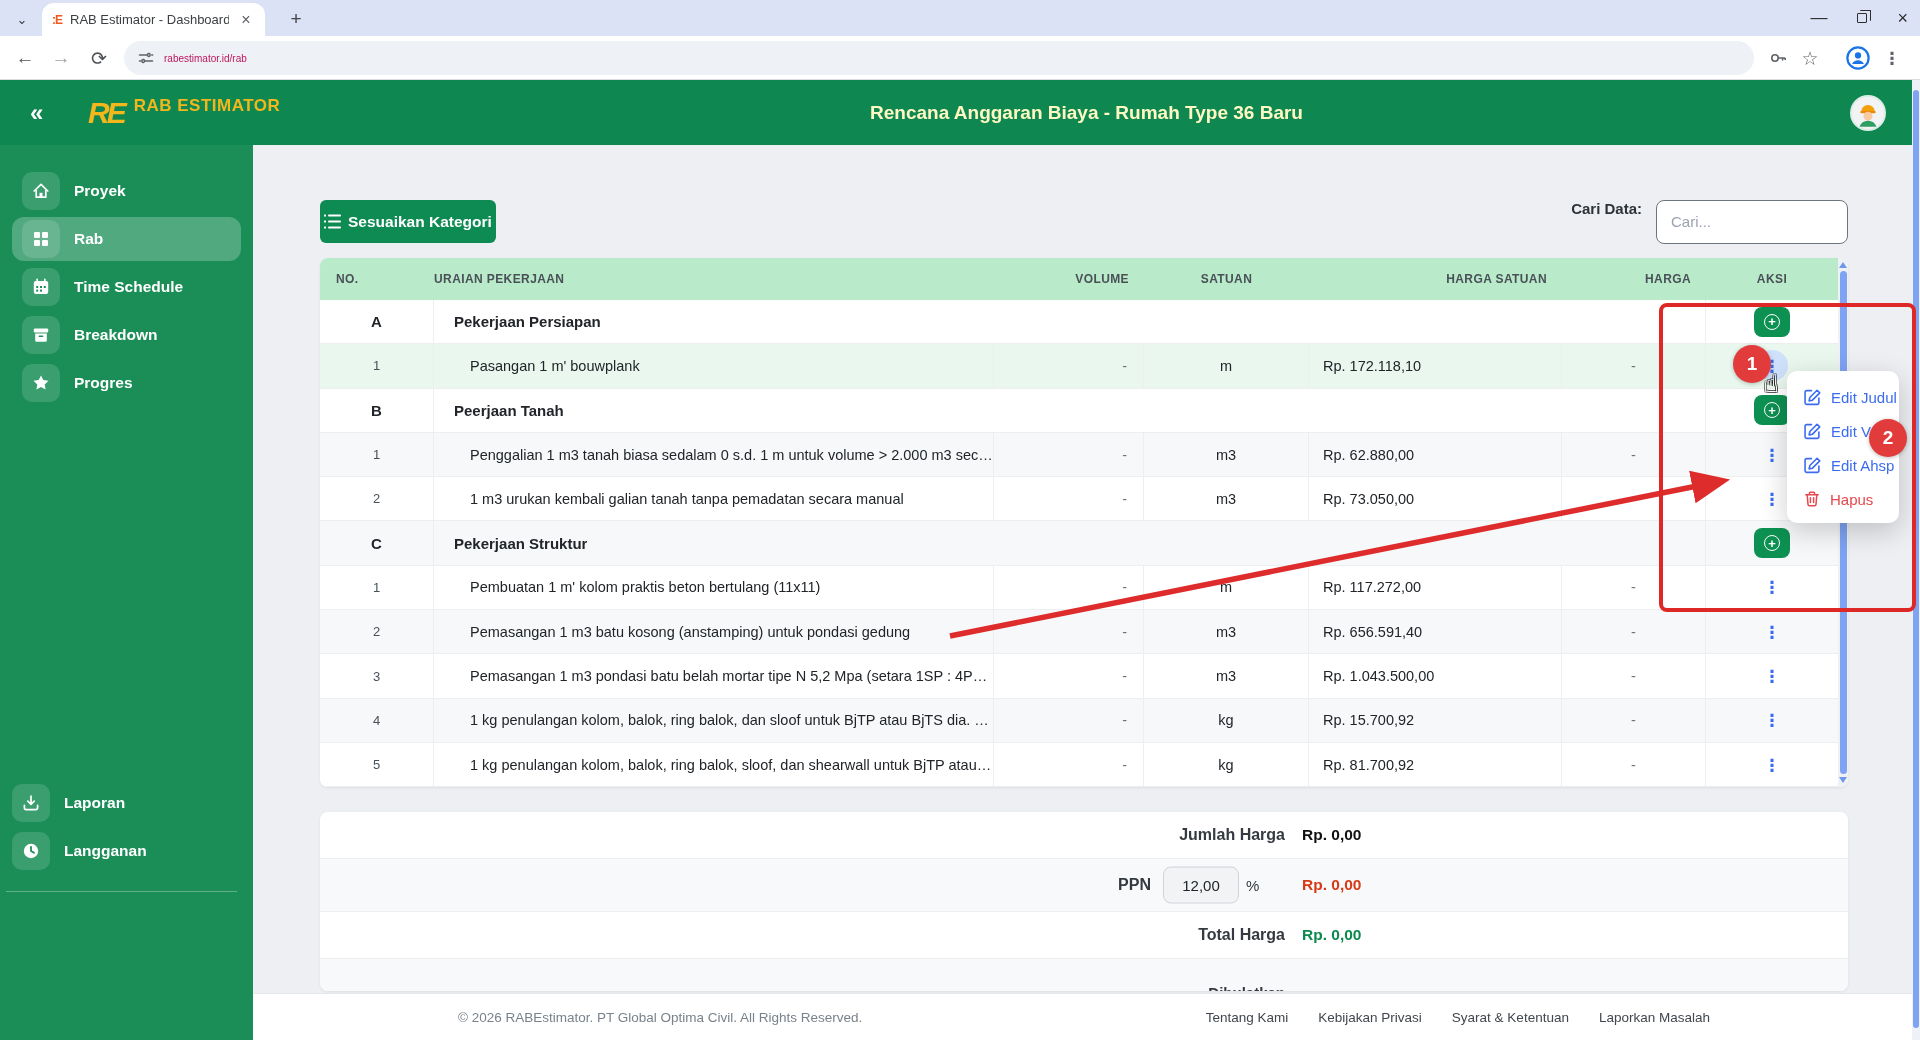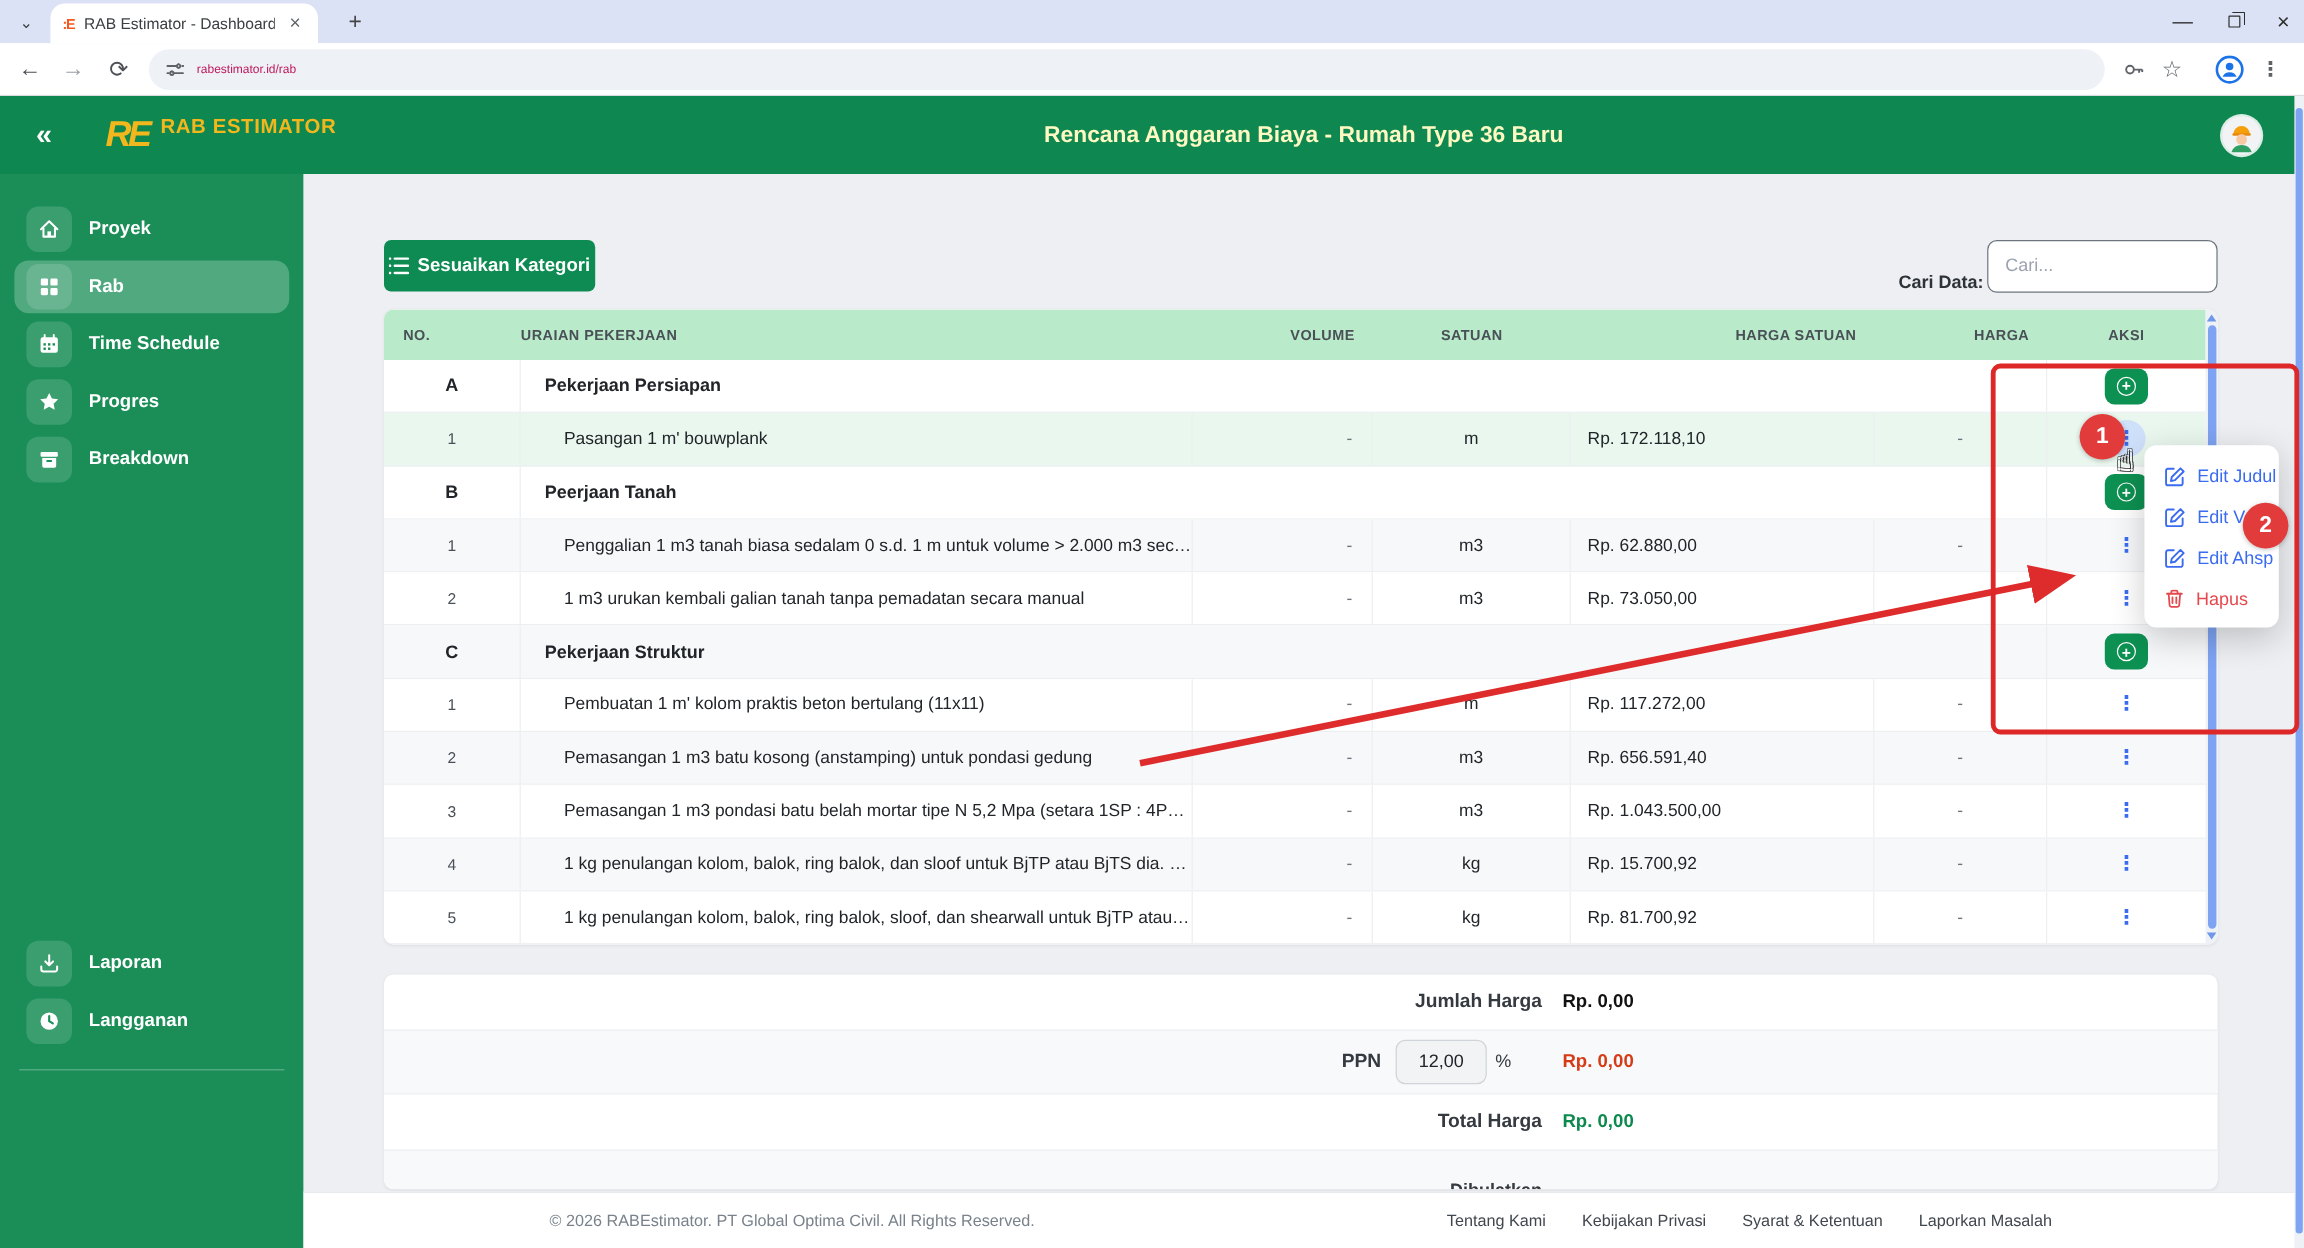--- a/index.html
+++ b/index.html
@@ -35,28 +35,28 @@
   .page-title{position:absolute;left:253px;right:0;text-align:center;color:#fef9c3;font-size:19px;font-weight:700}
   .avatar{position:absolute;right:36px;top:17px;width:32px;height:32px;border-radius:50%;overflow:hidden;background:#f1f3f5;box-shadow:0 0 0 2px rgba(255,255,255,.85)}
   .app-body{position:absolute;top:65px;left:0;right:0;bottom:0;display:flex}
   
   .sidebar{width:253px;background:var(--sidebar-green,#1b8e58);position:relative;flex:none}
   .nav{padding:24px 12px 0 12px}
   .nav-item{height:44px;margin-bottom:4px;border-radius:12px;display:flex;align-items:center;padding-left:10px;gap:14px;cursor:pointer}
   .nav-item.active{background:rgba(255,255,255,.24)}
   .icon-tile{width:38px;height:38px;border-radius:10px;background:rgba(255,255,255,.14);display:flex;align-items:center;justify-content:center;flex:none}
   .nav-label{font-size:15.5px;font-weight:600;color:#fff}
-  .sidebar-bottom{position:absolute;left:12px;right:12px;top:636px}
+  .sidebar-bottom{position:absolute;left:2px;right:12px;top:636px}
   .sb-divider{height:1px;background:rgba(255,255,255,.3);margin:18px 4px}
   .mode-item .chev{margin-left:auto;margin-right:14px;color:#fff;font-size:15px}
   
   .main{flex:1;position:relative;background:#edeff2;display:flex;flex-direction:column}
   .topbar{margin:55px 0 0 67px;width:1528px;height:43px;display:flex;align-items:center}
   .btn-green{height:43px;padding:0 4px;background:#0e8b52;border:none;border-radius:6px;color:#fff;font-size:15.5px;font-weight:600;display:flex;align-items:center;gap:7px;cursor:pointer;font-family:inherit}
-  .search-group{margin-left:auto;display:flex;align-items:flex-end;gap:3px}
+  .search-group{margin-left:auto;display:flex;align-items:flex-start;gap:14px}
   .search-label{font-size:15px;font-weight:700;color:#2d3338}
   .search-input{width:192px;height:44px;border:1px solid #6c757d;border-radius:8px;padding:0 14px;font-size:15px;font-family:inherit;color:#212529;background:#fff}
   .search-input::placeholder{color:#9ca3af}
   
   .table-card{margin:15px 0 0 67px;width:1528px;height:529px;background:#fff;border-radius:8px;position:relative;overflow:hidden;box-shadow:0 1px 3px rgba(0,0,0,.07)}
   .thead{height:42px;width:1518px;background:var(--table-header-green,#b9eac9);display:flex;align-items:center}
   .th{font-size:12px;font-weight:700;color:#495057;letter-spacing:.4px}
   .c-no{width:114px;flex:none}
   .c-desc{flex:1;min-width:0}
   .c-vol{width:150px;flex:none}
@@ -228,34 +228,34 @@
                   <rect x="5.2" y="12.6" width="2" height="2"></rect>
                   <rect x="9" y="12.6" width="2" height="2"></rect>
                 </g>
               </svg>
             </span>
             <span class="nav-label">Time Schedule</span>
           </div>
           <div class="nav-item">
             <span class="icon-tile">
               <svg width="20" height="20" viewBox="0 0 20 20">
-                <path d="M10 2.4l2.3 4.7 5.2.7-3.8 3.6.9 5.1L10 14l-4.6 2.5.9-5.1L2.5 7.8l5.2-.7z" fill="#fff"></path>
-              </svg>
-            </span>
-            <span class="nav-label">Progres</span>
-          </div>
-          <div class="nav-item">
-            <span class="icon-tile">
-              <svg width="20" height="20" viewBox="0 0 20 20">
                 <rect x="2.8" y="3.6" width="14.4" height="4" rx="1" fill="#fff"></rect>
                 <path d="M4.2 8.6h11.6v6.8a1.4 1.4 0 0 1-1.4 1.4H5.6a1.4 1.4 0 0 1-1.4-1.4z" fill="#fff"></path>
                 <rect x="7.6" y="10.4" width="4.8" height="1.7" rx=".8" fill="#1b8e58"></rect>
               </svg>
             </span>
             <span class="nav-label">Breakdown</span>
+          </div>
+          <div class="nav-item">
+            <span class="icon-tile">
+              <svg width="20" height="20" viewBox="0 0 20 20">
+                <path d="M10 2.4l2.3 4.7 5.2.7-3.8 3.6.9 5.1L10 14l-4.6 2.5.9-5.1L2.5 7.8l5.2-.7z" fill="#fff"></path>
+              </svg>
+            </span>
+            <span class="nav-label">Progres</span>
           </div>
         </div>
       <div class="sidebar-bottom">
         <div>
             <div class="nav-item">
               <span class="icon-tile">
                 <svg width="20" height="20" viewBox="0 0 20 20">
                   <path d="M10 3v8M6.8 8.2 10 11.4l3.2-3.2" fill="none" stroke="#fff" stroke-width="1.7" stroke-linecap="round" stroke-linejoin="round"></path>
                   <path d="M3.4 12.4v2.4a1.8 1.8 0 0 0 1.8 1.8h9.6a1.8 1.8 0 0 0 1.8-1.8v-2.4" fill="none" stroke="#fff" stroke-width="1.7" stroke-linecap="round"></path>
                 </svg>

